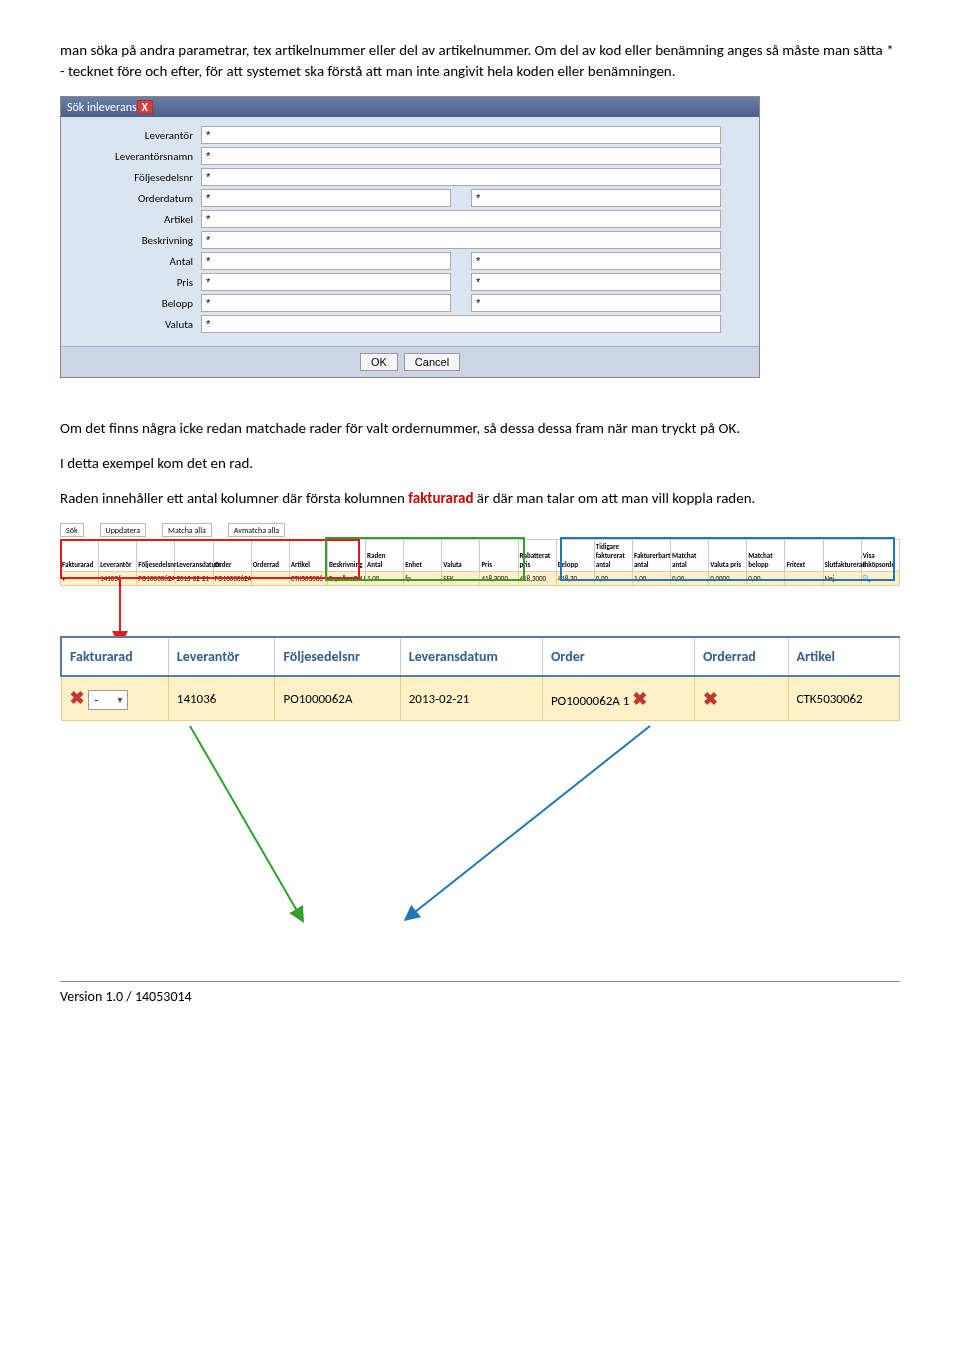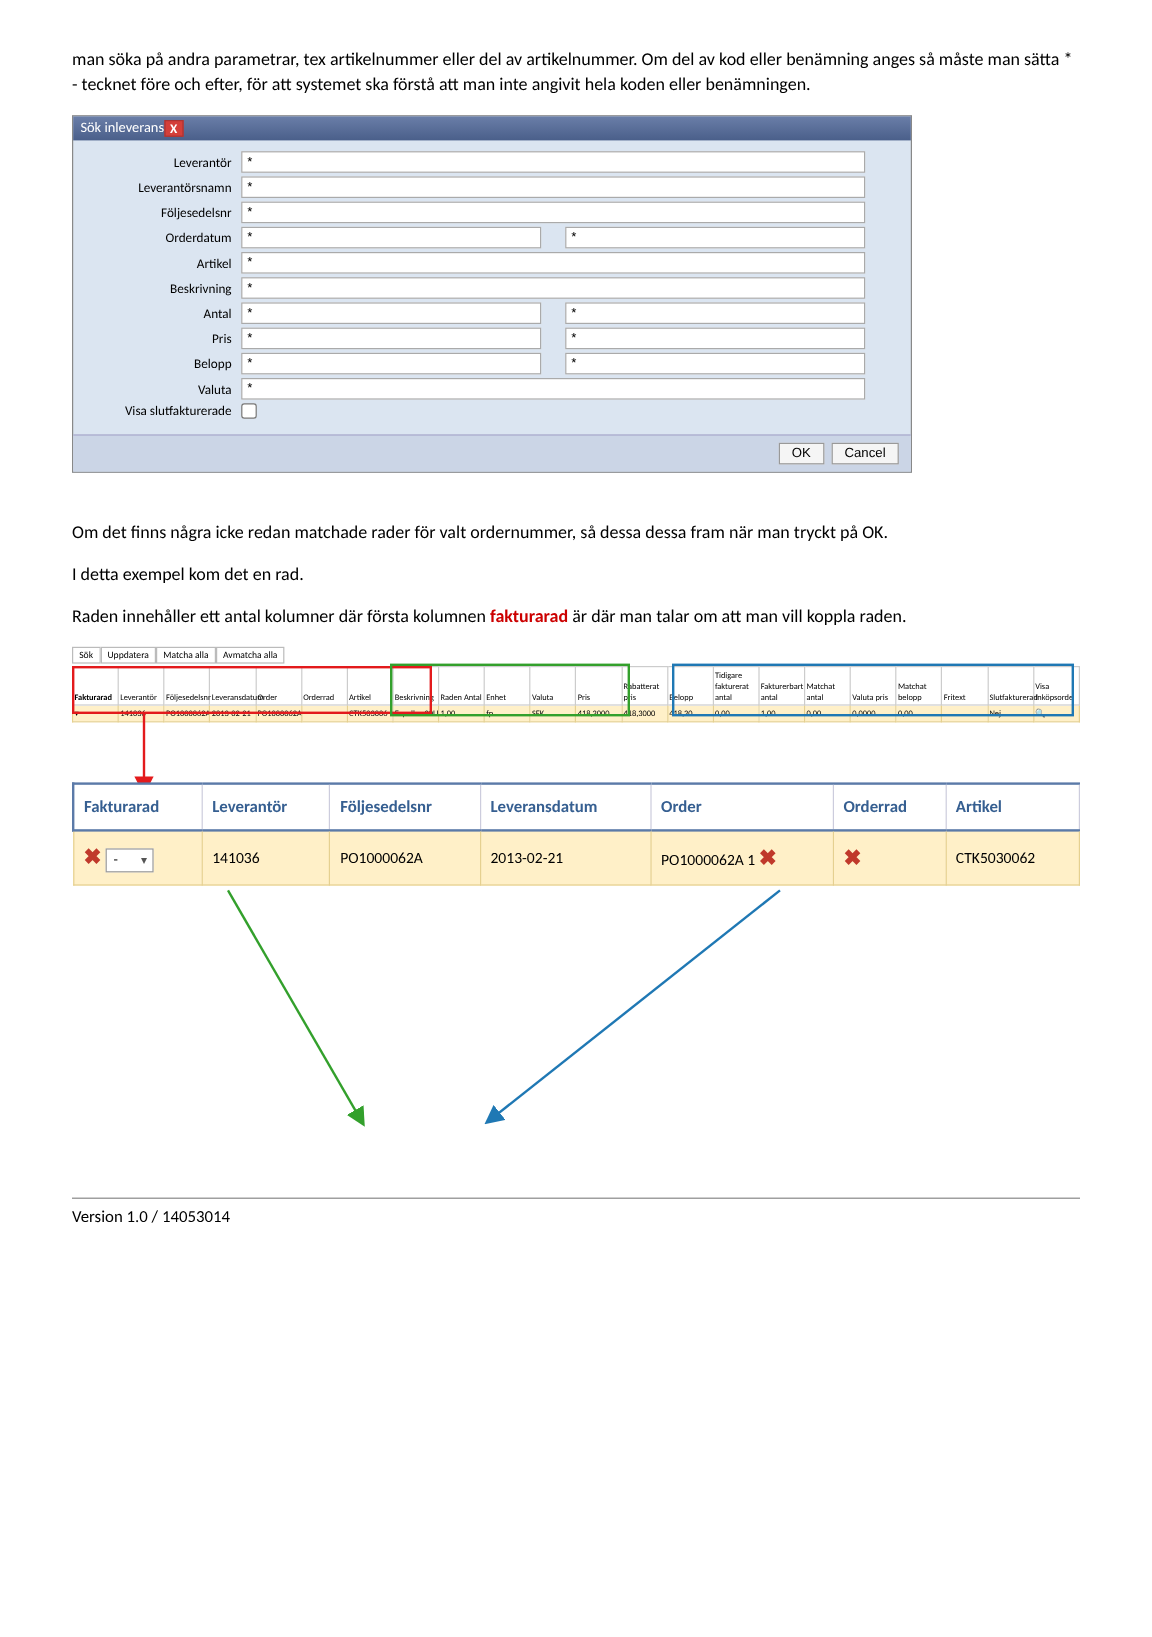--- a/index.html
+++ b/index.html
@@ -11,30 +11,30 @@
   .dialog { width: 700px; border: 1px solid #888; background: #dbe5f1; margin-bottom: 40px; }
   .dlg-title { background: linear-gradient(#6a7ea8,#4a5f8a); color: #fff; font-size: 12px; padding: 3px 6px; display: flex; align-items: center; }
   .dlg-close { background: #d43f3a; color: #fff; width: 16px; height: 14px; text-align: center; font-size: 11px; line-height: 14px; font-weight: bold; border: 1px solid #a33; }
   .dlg-body { padding: 6px 10px 10px 10px; }
   .frow { display: flex; align-items: center; margin: 3px 0; font-size: 11px; }
   .flabel { width: 130px; text-align: right; padding-right: 8px; color: #000; }
   .finput { background: #fff; border: 1px solid #aaa; height: 18px; padding: 1px 4px; font-size: 11px; }
   .w1 { width: 520px; }
   .w2 { width: 250px; }
   .gap { width: 20px; }
-  .dlg-buttons { display: flex; justify-content: flex-end; gap: 6px; padding: 6px 10px; background: #cbd5e6; border-top: 1px solid #aac; }
+  .dlg-buttons { display: flex; justify-content: center; gap: 6px; padding: 6px 10px; background: #cbd5e6; border-top: 1px solid #aac; }
   .btn { background: #f5f5f5; border: 1px solid #999; font-size: 11px; padding: 2px 10px; cursor: pointer; }
   .chk { width: 13px; height: 13px; }
 
   
   .grid-wrap { position: relative; width: 840px; margin-bottom: 20px; }
-  .toolbar { display: flex; gap: 0; margin-bottom: 2px; }
+  .toolbar { display: flex; gap: 16px; margin-bottom: 2px; }
   .tbtn { border: 1px solid #bbb; background: #fff; font-size: 8px; padding: 1px 5px; }
   .grid { width: 100%; border-collapse: collapse; font-size: 7px; table-layout: fixed; }
-  .grid th { background: #fff; border: 1px solid #ccc; padding: 2px 1px; font-weight: normal; text-align: left; vertical-align: bottom; }
+  .grid th { background: #fff; border: 1px solid #ccc; padding: 2px 1px; font-weight: bold; text-align: left; vertical-align: bottom; }
   .grid td { background: #fff0c8; border: 1px solid #e5d090; padding: 2px 1px; overflow: hidden; white-space: nowrap; }
   .grid th.fkr { font-weight: bold; }
 
   
   .rect { position: absolute; background: transparent; pointer-events: none; }
   .red-rect { border: 2px solid #e31a1c; top: 16px; left: 0; width: 300px; height: 40px; }
   .green-rect { border: 2px solid #33a02c; top: 14px; left: 265px; width: 200px; height: 44px; }
   .blue-rect { border: 2px solid #1f78b4; top: 14px; left: 500px; width: 335px; height: 44px; }
 
   
@@ -104,24 +104,20 @@
       </div>
     <div class="frow">
         <div class="flabel">Belopp</div>
         <input class="finput w2" value="*" style="">
         <div class="gap"></div>
         <input class="finput w2" value="*" style="">
       </div>
     <div class="frow">
         <div class="flabel">Valuta</div>
         <input class="finput w1" value="*" style="">
-      </div>
-    <div class="frow">
-        <div class="flabel">Visa slutfakturerade</div>
-        <input type="checkbox" class="chk" style="">
       </div>
   </div>
   <div class="dlg-buttons">
     <button class="btn">OK</button>
     <button class="btn">Cancel</button>
   </div>
 </div>
 
 <p class="para">Om det finns några icke redan matchade rader för valt ordernummer, så dessa dessa fram när man tryckt på OK.</p>
 <p class="para">I detta exempel kom det en rad.</p>

